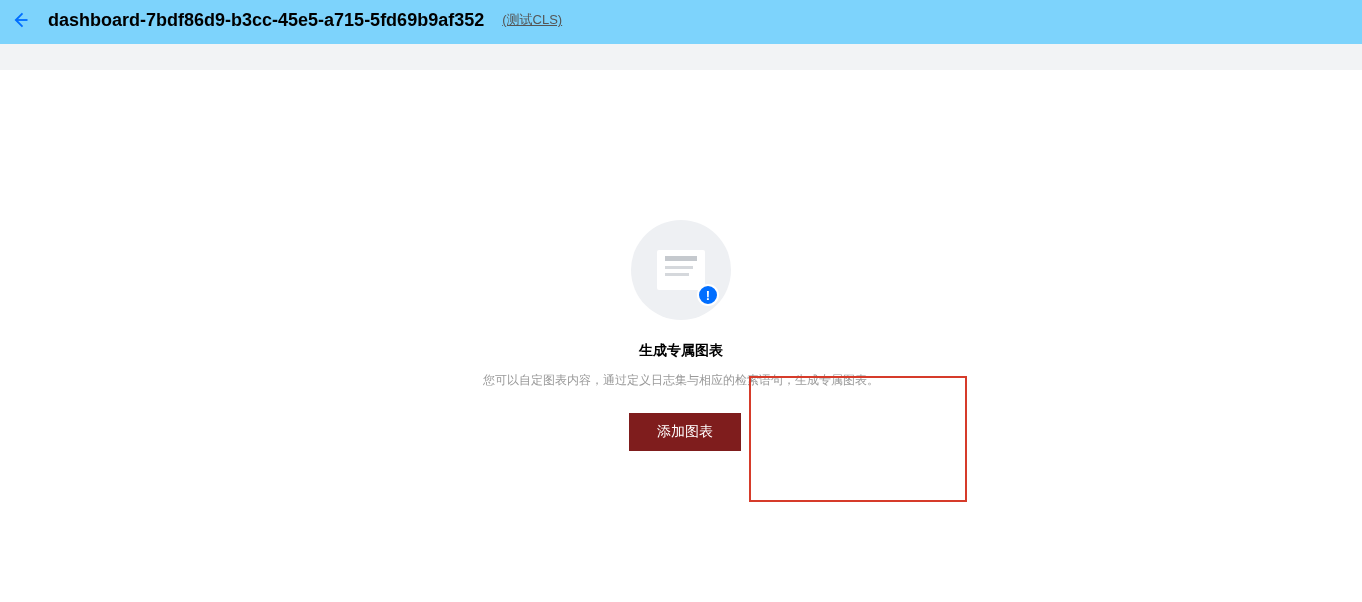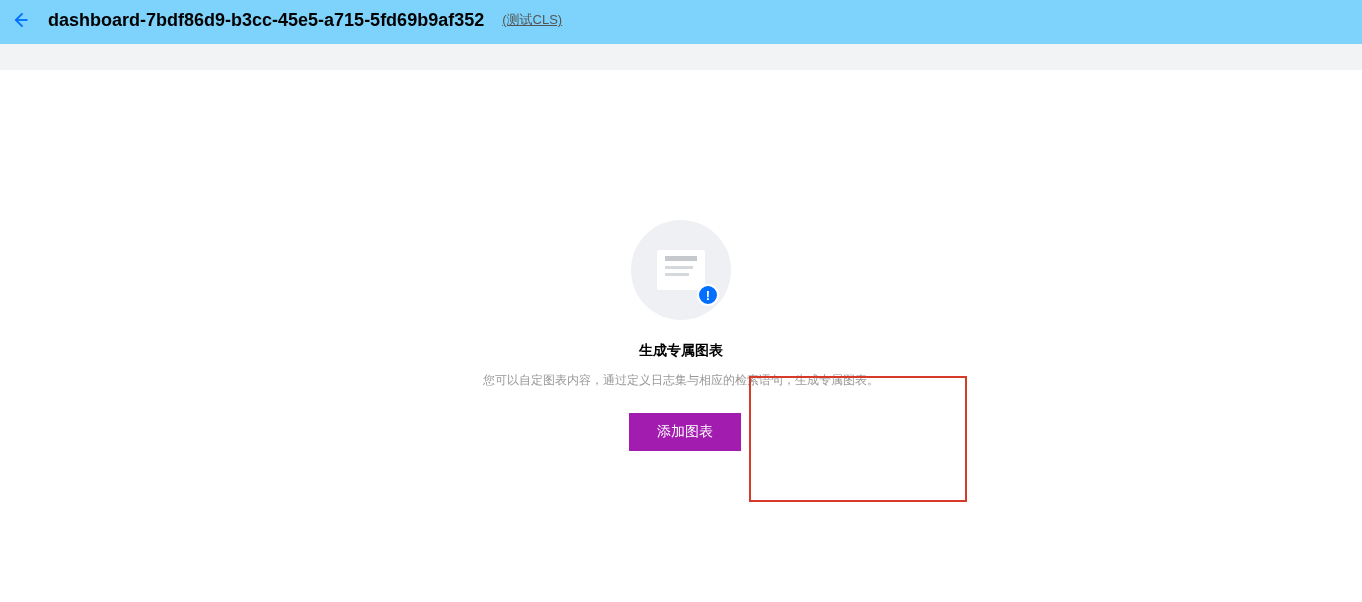--- a/index.html
+++ b/index.html
@@ -107,21 +107,21 @@
       color: #000;
       margin-bottom: 12px;
     }
     .empty-desc {
       font-size: 12px;
       color: #999;
       margin-bottom: 24px;
       white-space: nowrap;
     }
     .add-btn {
-      background: #a21caf;
+      background: #7f1d1d;
       color: #fff;
       border: none;
       padding: 0 28px;
       height: 38px;
       font-size: 14px;
       cursor: pointer;
       display: flex;
       align-items: center;
       justify-content: center;
       min-width: 108px;

